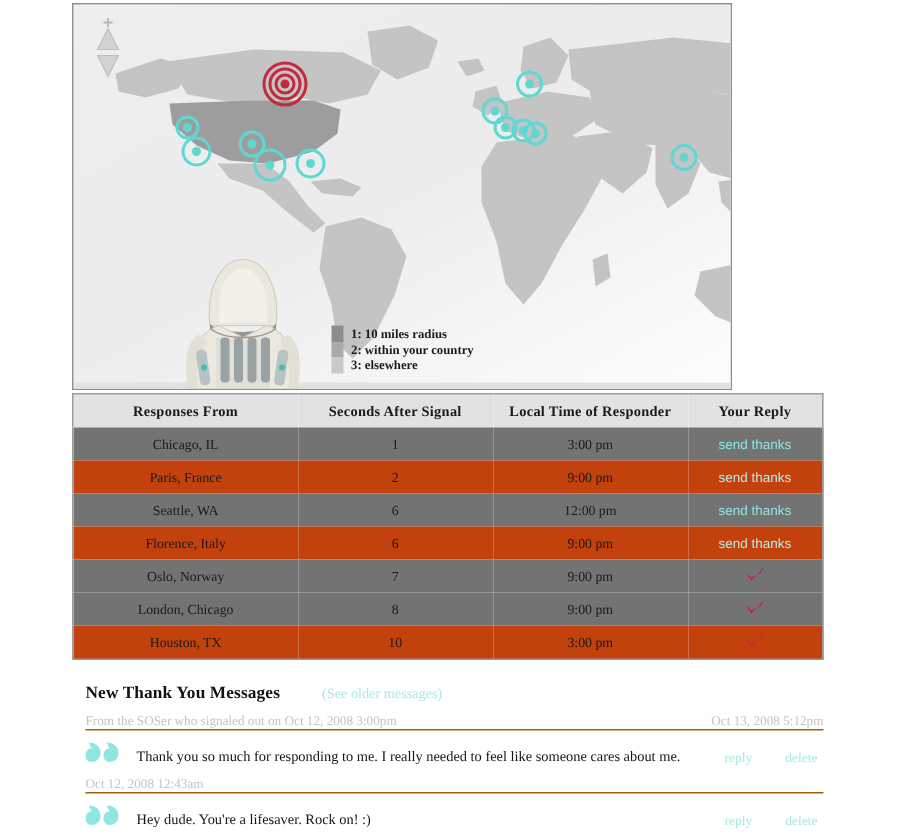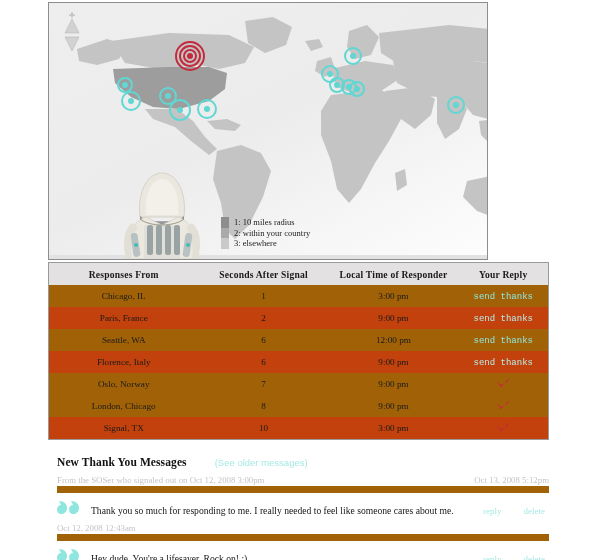--- a/index.html
+++ b/index.html
@@ -23,20 +23,21 @@
   .map-panel {
     position: absolute;
     left: 48px;
     top: 2px;
     width: 440px;
     height: 258px;
     border: 1px solid #8e8e8e;
     box-sizing: border-box;
     background: linear-gradient(150deg, #efefef 0%, #e9e9e9 35%, #f6f6f6 70%, #ffffff 100%);
     overflow: hidden;
+    font-weight: bold;
   }
 
   .map-svg {
     position: absolute;
     left: 0; top: 0;
     width: 500px;
     height: 258px;
   }
 
   
@@ -115,31 +116,31 @@
     letter-spacing: 0.2px;
   }
   .tbl td {
     font-family: "Liberation Serif", serif;
     font-size: 9.2px;
     color: #1a1a1a;
     height: 20px;
     text-align: center;
     border: none;
   }
-  .tbl tr.odd td { background: #a16207; }
+  .tbl tr.odd td { background: #737373; }
   .tbl tr.even td { background: #c2410c; }
 
   .col-from   { width: 150px; }
   .col-secs   { width: 130px; }
   .col-time   { width: 130px; }
   .col-reply  { width: 90px; }
 
   .send-thanks {
     color: #8fe6e0;
-    font-family: Liberation Mono, monospace;
+    font-family: Liberation Sans, sans-serif;
     font-size: 9px;
     cursor: pointer;
     text-decoration: none;
   }
   .send-thanks.dim { color: #b6eeea; }
 
   .check {
     display: inline-block;
     width: 16px;
     height: 12px;
@@ -162,32 +163,32 @@
   }
   .msg-head h2 {
     margin: 0;
     font-family: "Liberation Serif", serif;
     font-size: 11.5px;
     font-weight: bold;
     color: #111111;
     letter-spacing: 0.1px;
   }
   .see-older {
-    font-family: Liberation Sans, sans-serif;
+    font-family: Liberation Serif, serif;
     font-size: 9.5px;
     color: #a7e9e4;
     cursor: pointer;
     padding-left: 20px;
   }
 
   .msg-meta {
     display: flex;
     justify-content: space-between;
     align-items: baseline;
-    border-bottom: 7px solid #a16207;
+    border-bottom: 1px solid #a16207;
     padding-bottom: 1px;
     margin-top: 7px;
     text-align: center;
   }
   .msg-from {
     font-family: "Liberation Serif", serif;
     font-size: 8.8px;
     color: #c4c4c4;
   }
   .msg-date {
@@ -441,21 +442,21 @@
         <td>9:00 pm</td>
         <td>
           <span class="check">
             <svg viewBox="0 0 16 12" width="16" height="12">
               <path d="M1.5 4.2 L6 10.2 L14.5 0.8 L12.4 5.0 L6.1 7.9 Z" fill="#c32a3c"></path>
             </svg>
           </span>
         </td>
       </tr>
       <tr class="even">
-        <td>Signal, TX</td>
+        <td>Houston, TX</td>
         <td>10</td>
         <td>3:00 pm</td>
         <td>
           <span class="check">
             <svg viewBox="0 0 16 12" width="16" height="12">
               <path d="M1.5 4.2 L6 10.2 L14.5 0.8 L12.4 5.0 L6.1 7.9 Z" fill="#c32a3c"></path>
             </svg>
           </span>
         </td>
       </tr>

